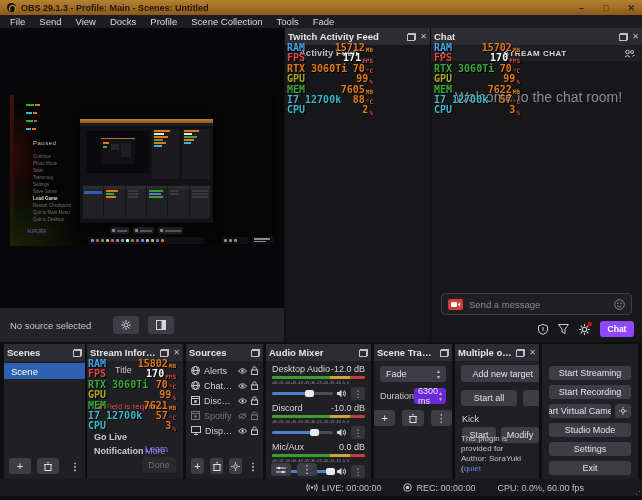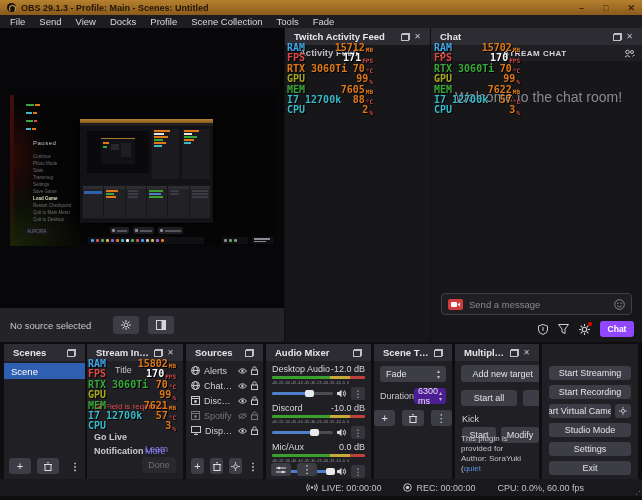--- a/index.html
+++ b/index.html
@@ -59,21 +59,21 @@
 .widgets .w{height:7px;background:#1d1d23;border-radius:2px;display:flex;align-items:center;padding:0 2px;gap:2px}
 .widgets .w i{display:block;width:3px;height:3px;background:#8a8a90;border-radius:1px}
 .widgets .w b{display:block;width:10px;height:2px;background:#55555c}
 
 .nosource{position:absolute;left:0;top:308px;width:284px;height:34px;background:#232328;
   display:flex;align-items:center;padding-left:10px;font-size:9.5px;color:#c6c6cb}
 .sqbtn{width:26px;height:18px;background:#3d3d45;border-radius:3px;display:flex;align-items:center;
   justify-content:center;margin-left:9px;color:#d6d6da}
 
 .dock{position:absolute;background:#1f1f24;overflow:hidden}
-.dhead{height:17px;background:#2c2c32;display:flex;align-items:center;padding:0 9px;gap:4px}
+.dhead{height:17px;background:#2c2c32;display:flex;align-items:center;padding:0 3px;gap:4px}
 .dhead .t{font-size:9.5px;font-weight:bold;color:#e6e6e9;white-space:nowrap;overflow:hidden;
   text-overflow:ellipsis;flex:1}
 .hic{color:#c2c2c6;font-size:8px;line-height:8px;flex:none}
 .pop{width:9px;height:8px;position:relative;flex:none}
 .pop:before{content:"";position:absolute;right:0;top:0;width:6px;height:5px;border:1px solid #c2c2c6}
 .pop:after{content:"";position:absolute;left:0;bottom:0;width:6px;height:5px;border:1px solid #c2c2c6;background:#2c2c32}
 
 .tbody{position:absolute;left:0;top:17px;right:0;bottom:0;background:#17171a}
 .ghost{position:absolute;left:14px;top:2px;font-size:9.5px;font-weight:bold;color:#bdbdc2}
 .empty{position:absolute;left:0;top:62px;width:100%;text-align:center}
@@ -133,21 +133,21 @@
 .strack{position:relative;flex:1;height:3px;background:#4b4b52;border-radius:2px}
 .sfill{position:absolute;left:0;top:0;height:3px;background:#4d7fcb;border-radius:2px}
 .shandle{position:absolute;top:-2px;width:9px;height:7px;background:#e9e9ec;border-radius:2px}
 .mtool{width:14px;height:13px;background:#34343b;border-radius:2px;display:flex;align-items:center;
   justify-content:center;color:#d0d0d4;font-size:9px}
 
 .selbox{position:absolute;left:6px;right:6px;top:22px;height:16px;background:#3d3d45;border-radius:3px;
   display:flex;align-items:center;padding:0 6px;font-size:9px;color:#e2e2e6}
 .selbox .arr{margin-left:auto;font-size:6px;line-height:6px;color:#bcbcc2;text-align:center}
 .durrow{position:absolute;left:6px;right:6px;top:44px;display:flex;align-items:center;font-size:9px;color:#c9c9ce}
-.spin{margin-left:auto;width:52px;height:16px;background:#4c1d95;border-radius:3px;display:flex;
+.spin{margin-left:auto;width:52px;height:16px;background:#6d28d9;border-radius:3px;display:flex;
   align-items:center;padding:0 4px;font-size:9px;color:#e2e2e6}
 .spin .arr{margin-left:auto;font-size:6px;line-height:6px;color:#bcbcc2}
 .trtools{position:absolute;left:0;right:0;top:66px;display:flex;gap:7px;justify-content:center}
 
 .motext{position:absolute;left:6px;bottom:5px;font-size:8px;color:#c2c2c8;line-height:10px}
 .molink{color:#5c8fd6}
 
 .ctrlbody{position:absolute;left:7px;right:7px;top:22px;display:flex;flex-direction:column;gap:5px}
 .ctrlbody .btn{height:14px}
 .vcrow{display:flex;gap:4px}

